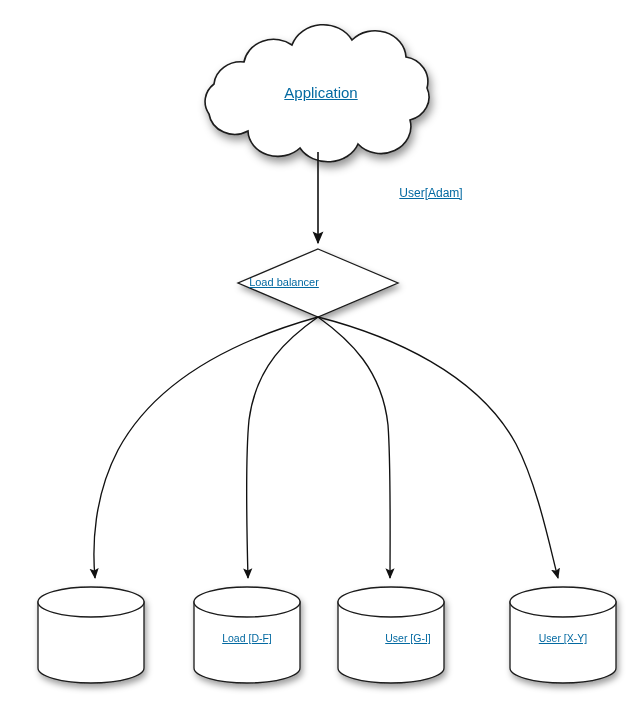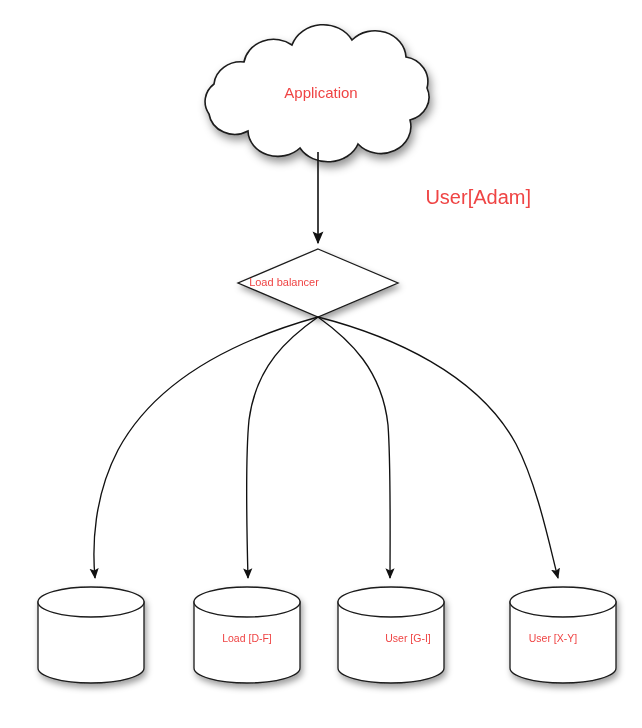--- a/index.html
+++ b/index.html
@@ -47,42 +47,43 @@
     stroke-width: 1.35;
   }
   .edge-line-straight {
     fill: none;
     stroke: #111111;
     stroke-width: 1.6;
   }
   .node-label {
     position: absolute;
     text-align: center;
-    color: #ef4444;
+    color: #0369a1;
     white-space: nowrap;
     pointer-events: none;
     font-family: "Liberation Sans", sans-serif;
+    text-decoration: underline;
   }
   .label-app {
     font-size: 15px;
     left: 0;
     top: 84px;
     width: 642px;
   }
   .label-lb {
     font-size: 11px;
     left: 0;
     top: 276px;
     width: 568px;
   }
   .label-edge {
-    font-size: 20px;
+    font-size: 12px;
     left: 331px;
     top: 186px;
-    text-align: right;
+    text-align: center;
     width: 200px;
   }
   .label-db {
     font-size: 10.5px;
     width: 160px;
     top: 632px;
   }
 </style>
 </head>
 <body>
@@ -158,15 +159,15 @@
 
   <div class="node-label label-edge">User[Adam]</div>
 
   <div class="node-label label-lb">Load balancer</div>
 
 
   <div class="node-label label-db" style="left:167px;">Load [D-F]</div>
 
   <div class="node-label label-db" style="left:328px;">User [G-I]</div>
 
-  <div class="node-label label-db" style="left:473px;">User [X-Y]</div>
+  <div class="node-label label-db" style="left:483px;">User [X-Y]</div>
 
 </div>
 
 </body></html>

